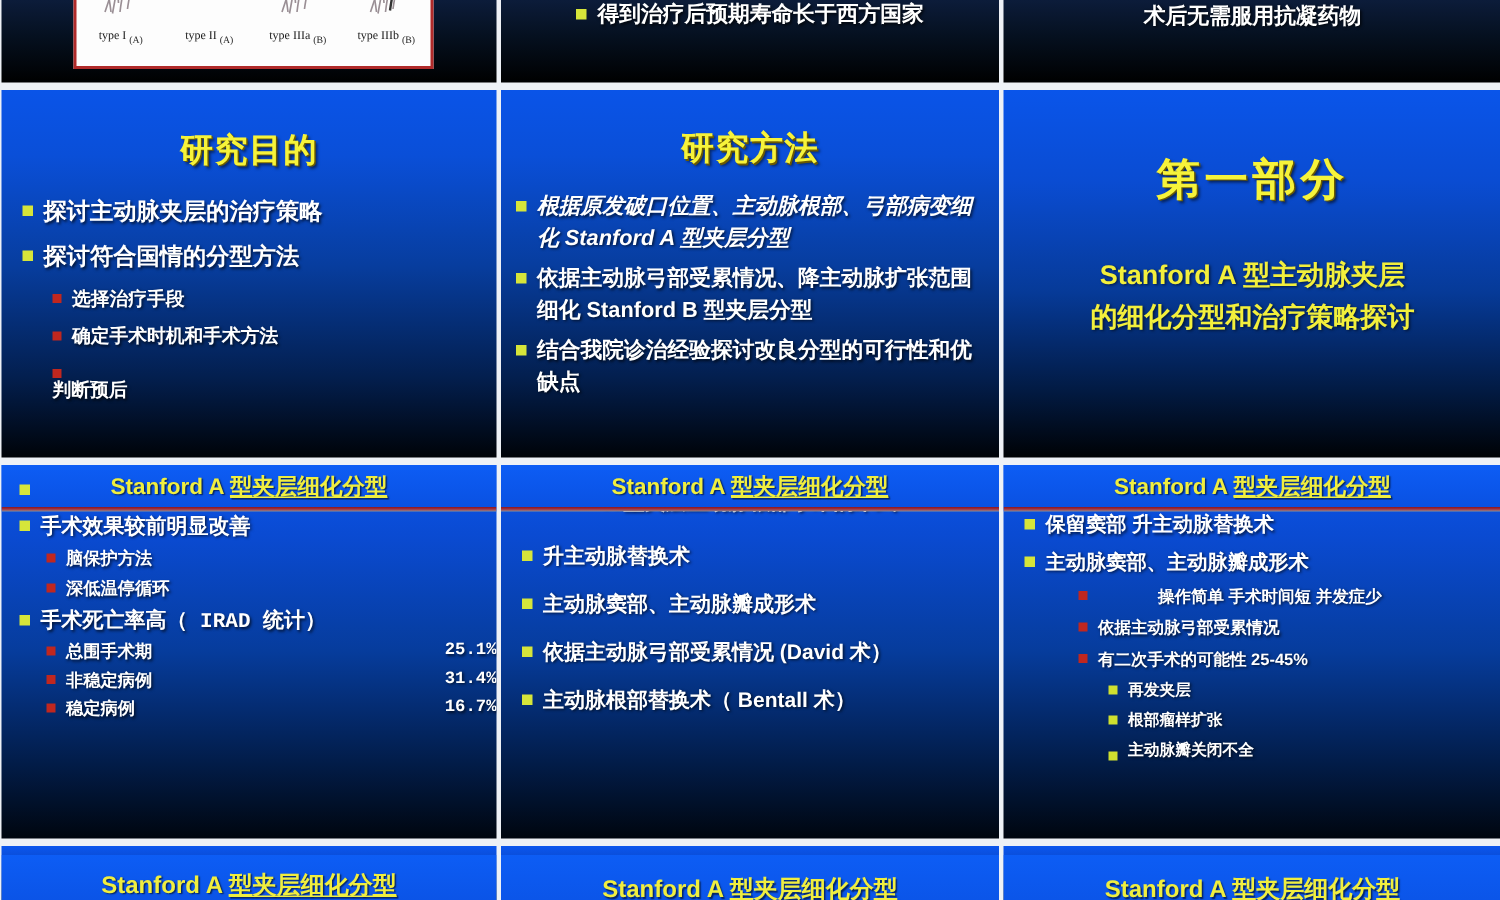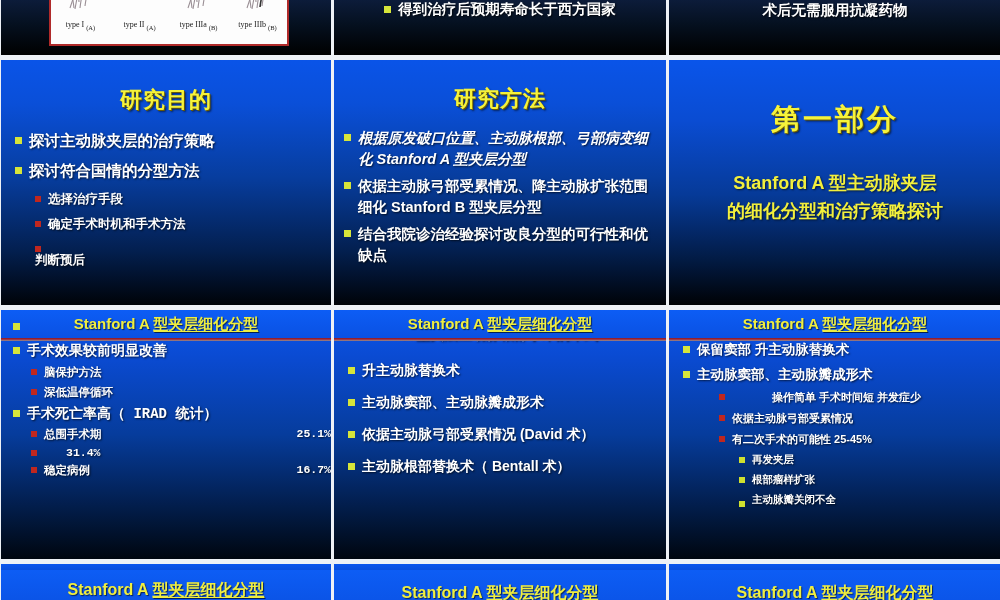--- a/index.html
+++ b/index.html
@@ -295,20 +295,21 @@
         <span class="mk mk-y" style="margin-top:5px;"></span>
         <span class="txt">手术死亡率高（ IRAD  统计）</span>
       </div>
       <div class="b2" style="font-size:11.5px; margin:0 0 4px 18px;">
         <span class="mk mk-r" style="margin-top:4px;"></span>
         <span class="txt">总围手术期</span>
         <span style="margin-left:22px;">25.1%</span>
       </div>
       <div class="b2" style="font-size:11.5px; margin:0 0 4px 18px;">
         <span class="mk mk-r" style="margin-top:4px;"></span>
+        <span class="txt">非稳定病例</span>
         <span style="margin-left:22px;">31.4%</span>
       </div>
       <div class="b2" style="font-size:11.5px; margin:0 0 4px 18px;">
         <span class="mk mk-r" style="margin-top:4px;"></span>
         <span class="txt">稳定病例</span>
         <span style="margin-left:34px;">16.7%</span>
       </div>
     </div>
   </div>
 

